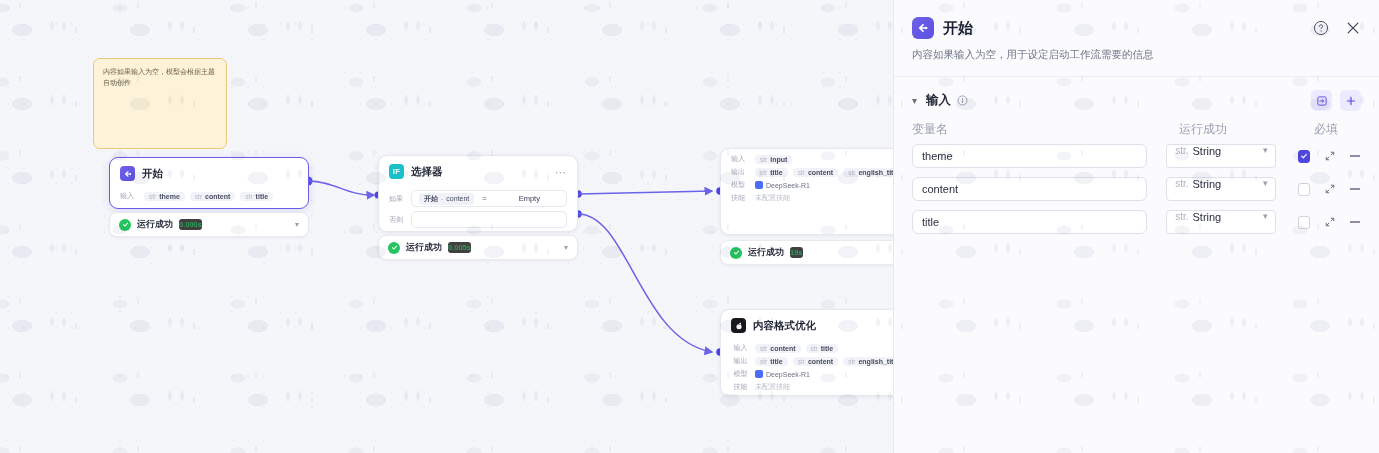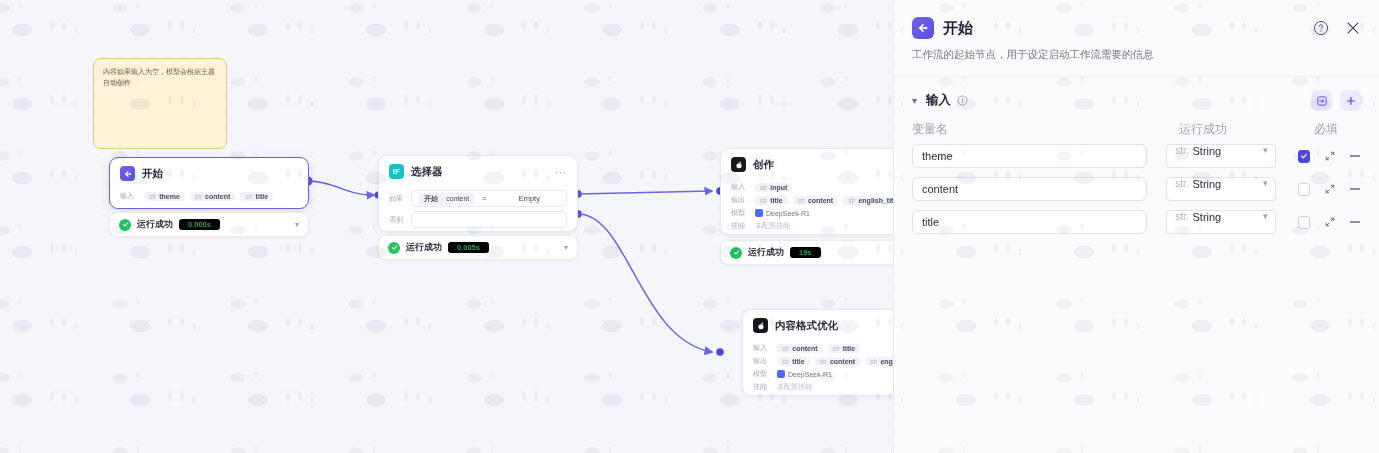--- a/index.html
+++ b/index.html
@@ -83,21 +83,21 @@
     position:absolute;background:#fff;border:1px solid #e9eaf0;border-radius:8px;
     display:flex;align-items:center;gap:6px;padding:0 9px;box-sizing:border-box;
     box-shadow:0 1px 3px rgba(30,35,70,.06);
   }
   .check{
     width:12px;height:12px;border-radius:50%;background:#22c55e;
     display:flex;align-items:center;justify-content:center;
   }
   .check svg{width:7px;height:7px;}
   .status-txt{font-size:9px;color:#2b3040;font-weight:600;text-align:right;}
-  .time-badge{font-size:7.5px;color:#2e9e5b;background:#000000;border-radius:3px;padding:1px 9px;font-weight:600;}
+  .time-badge{font-size:7.5px;color:#2e9e5b;background:#404040;border-radius:3px;padding:1px 0;font-weight:600;}
   .chev{margin-left:auto;color:#9aa0b4;font-size:8px;}
 
   
   .cond-row{display:flex;align-items:center;gap:6px;margin-top:4px;}
   .cond-lab{font-size:7px;color:#a3a8b9;width:16px;flex:0 0 auto;}
   .cond-box{
     flex:1;height:17px;border:1px solid #e7e9f1;border-radius:5px;background:#fff;
     display:flex;align-items:center;gap:8px;padding:0 7px;box-sizing:border-box;
   }
   .varchip{display:inline-flex;align-items:center;gap:3px;background:#f1f2f8;border-radius:3px;padding:1px 5px;}
@@ -261,30 +261,20 @@
         <svg viewBox="0 0 12 12">
           <path d="M2.5 6.2 5 8.6l4.5-5" stroke="#fff" stroke-width="1.8" fill="none" stroke-linecap="round" stroke-linejoin="round"></path>
         </svg>
       </span>
     <span class="status-txt">运行成功</span>
     <span class="time-badge">0.005s</span>
     <span class="chev">▾</span>
   </div>
 
   <div class="node" style="left:720px;top:148px;width:200px;height:87px;">
-    <div class="node-head">
-      <div class="node-ico ico-ai">
-        <svg width="10" height="10" viewBox="0 0 12 12">
-            <ellipse cx="6" cy="7" rx="3.1" ry="3" fill="#fff"></ellipse>
-            <path d="M6 3.3c.7-1 2-1.4 2.6-1-.5.5-.5 1.3-.2 1.9" fill="#fff"></path>
-          </svg>
-      </div>
-      <div class="node-title">创作</div>
-
-    </div>
     <div class="node-body">
       <div class="kv">
         <span class="k">输入</span>
         <span class="chip">
             <span class="t">str</span>
             <span class="n">input</span>
           </span>
       </div>
       <div class="kv">
         <span class="k">输出</span>
@@ -317,21 +307,21 @@
   <div class="status" style="left:720px;top:240px;width:200px;height:25px;">
     <span class="check">
         <svg viewBox="0 0 12 12">
           <path d="M2.5 6.2 5 8.6l4.5-5" stroke="#fff" stroke-width="1.8" fill="none" stroke-linecap="round" stroke-linejoin="round"></path>
         </svg>
       </span>
     <span class="status-txt">运行成功</span>
     <span class="time-badge">19s</span>
   </div>
 
-  <div class="node" style="left:742px;top:309px;width:200px;height:87px;">
+  <div class="node" style="left:720px;top:309px;width:200px;height:87px;text-align:center;">
     <div class="node-head">
       <div class="node-ico ico-ai">
         <svg width="10" height="10" viewBox="0 0 12 12">
             <ellipse cx="6" cy="7" rx="3.1" ry="3" fill="#fff"></ellipse>
             <path d="M6 3.3c.7-1 2-1.4 2.6-1-.5.5-.5 1.3-.2 1.9" fill="#fff"></path>
           </svg>
       </div>
       <div class="node-title">内容格式优化</div>
 
     </div>
@@ -395,21 +385,21 @@
           </svg>
       </span>
       <span class="icon-btn">
         <svg width="16" height="16" viewBox="0 0 18 18">
             <path d="M3.5 3.5 14.5 14.5M14.5 3.5 3.5 14.5" stroke="#3c4154" stroke-width="1.3" stroke-linecap="round"></path>
           </svg>
       </span>
     </div>
   </div>
 
-  <div class="p-sub">工作流的起始节点，用于设定启动工作流需要的信息</div>
+  <div class="p-sub">内容如果输入为空，用于设定启动工作流需要的信息</div>
   <div class="p-divider"></div>
 
   <div class="sec-head">
     <span class="sec-chev">▾</span>
     <span class="sec-title">输入</span>
     <span class="sec-info">
       <svg width="11" height="11" viewBox="0 0 14 14">
           <circle cx="7" cy="7" r="5.8" fill="none" stroke="#8a8fa3" stroke-width="1"></circle>
           <path d="M7 6.2v3.4" stroke="#8a8fa3" stroke-width="1.1" stroke-linecap="round"></path>
           <circle cx="7" cy="4.4" r=".65" fill="#8a8fa3"></circle>

